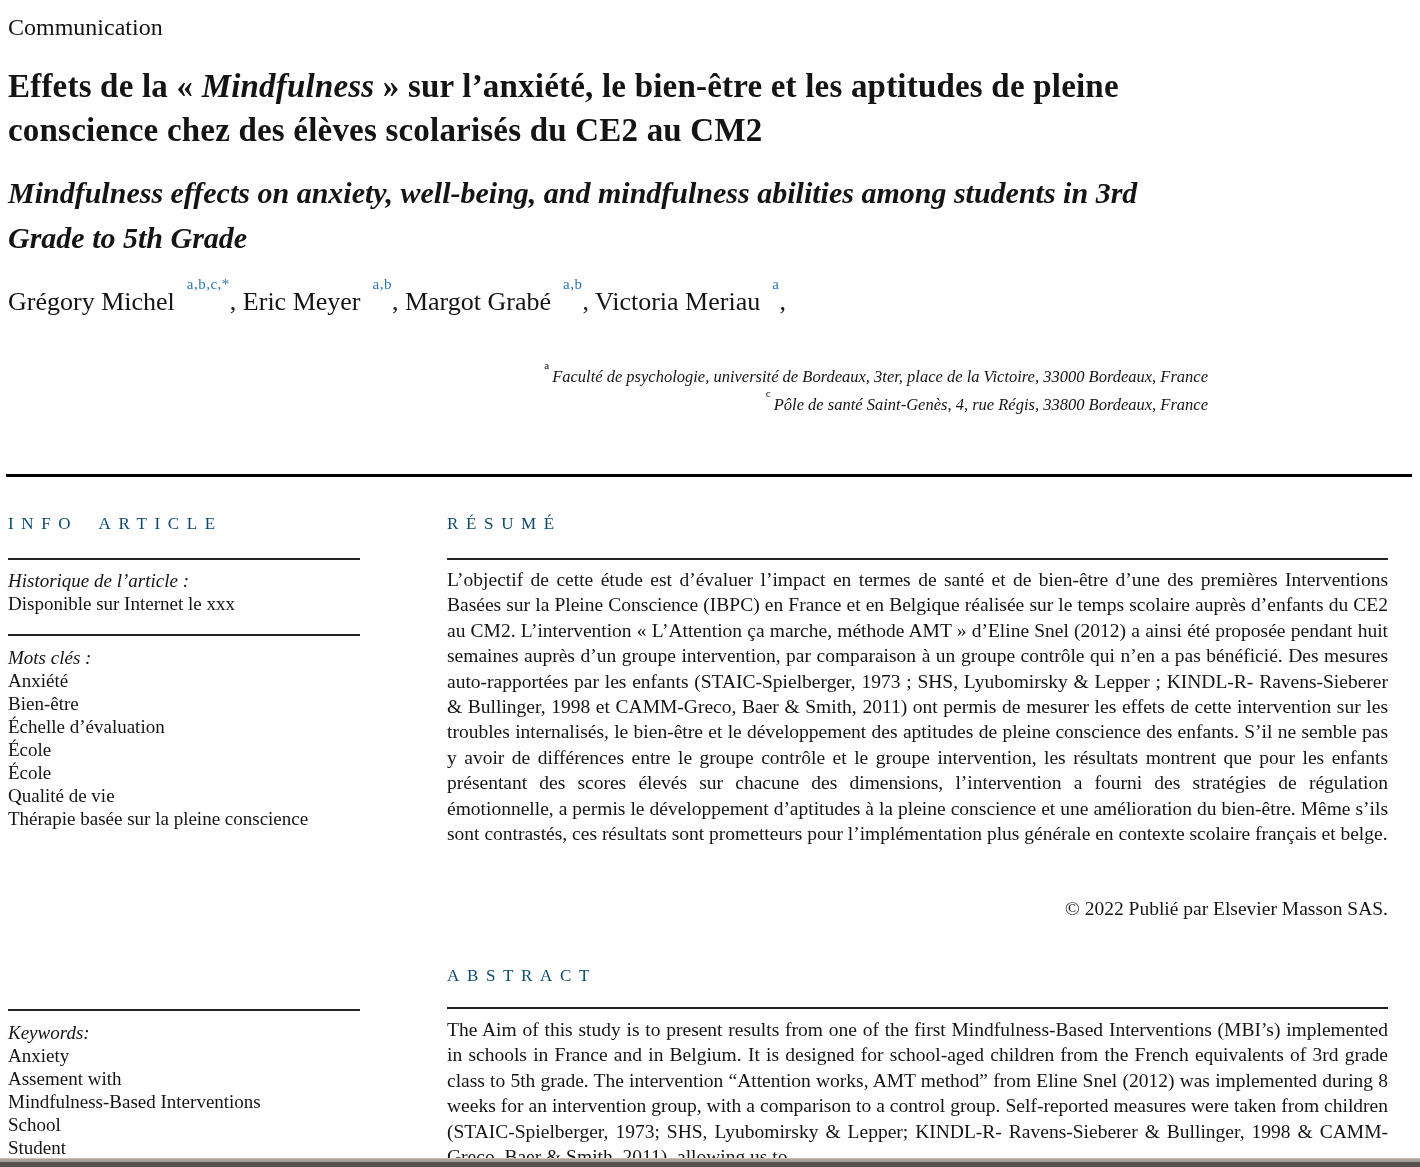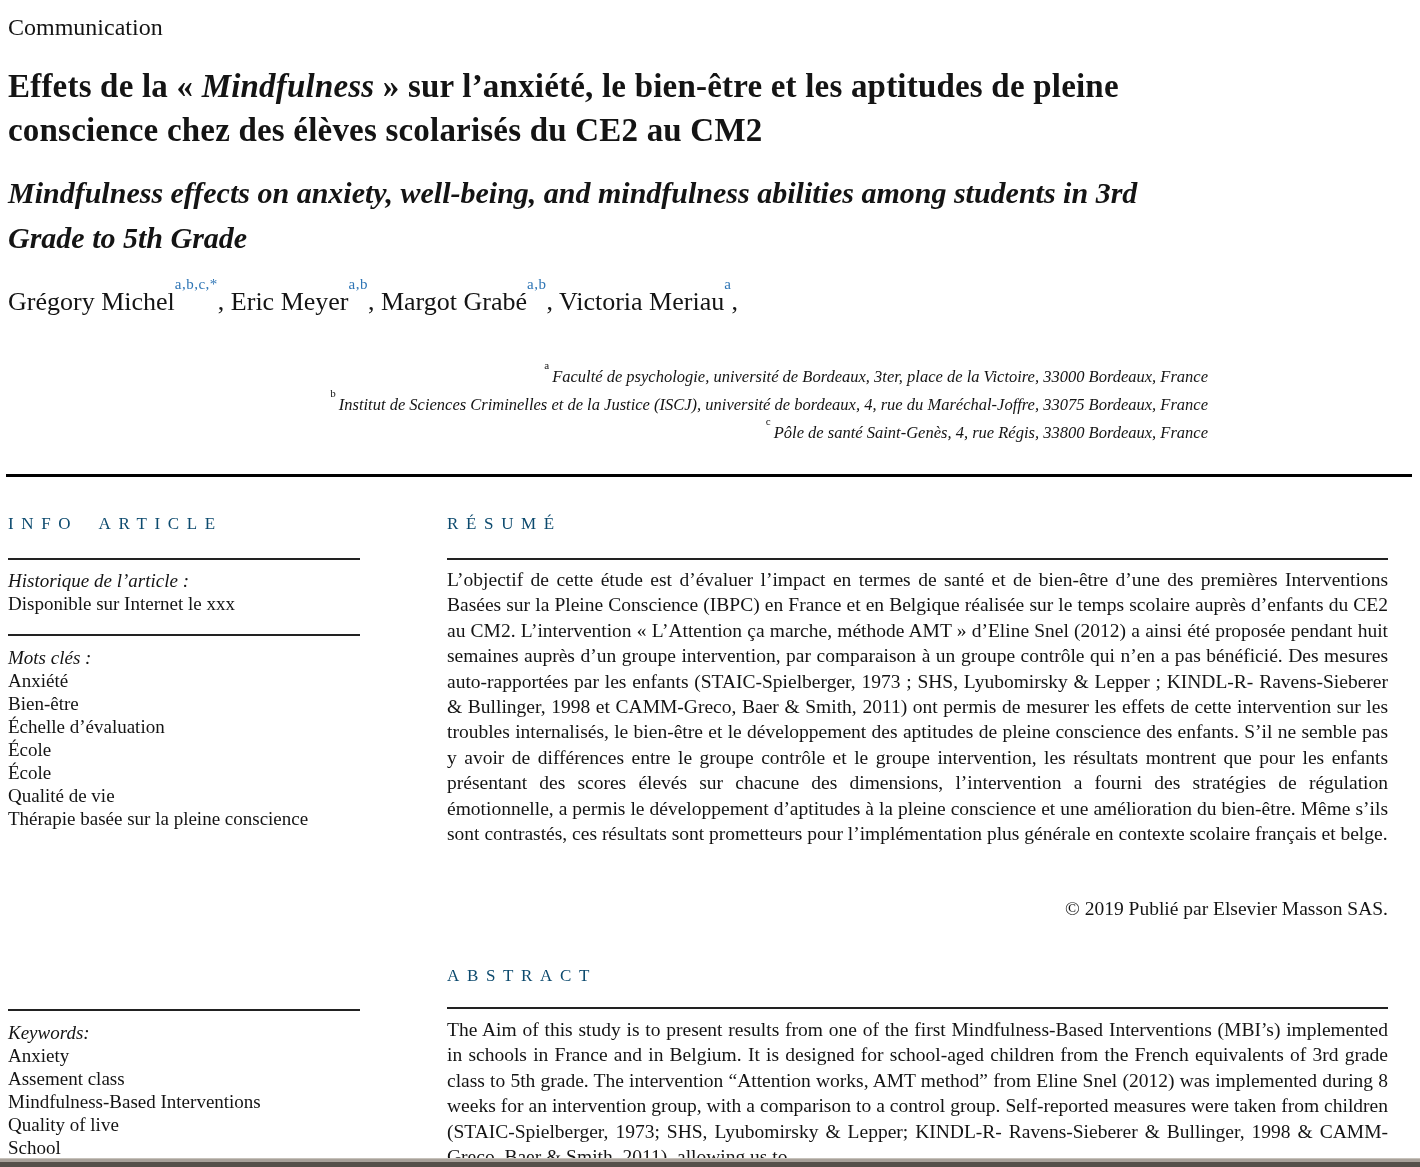--- a/index.html
+++ b/index.html
@@ -28,21 +28,21 @@
   }
 
   .authors {
     top: 278px; left: 8px; width: 1300px;
     font-size: 26px; line-height: 34px;
   }
   .authors sup {
     color: var(--supblue);
     font-size: 15px;
     position: relative; top: -11px;
-    margin-left: 0;
+    margin-left: 12px;
     letter-spacing: 0.5px;
   }
 
   .affiliations {
     top: 360px; left: 8px; width: 1200px;
     font-size: 16.5px; font-style: italic; line-height: 23.5px; text-align: right;
   }
   .affiliations sup {
     font-style: normal;
     font-size: 11px;
@@ -114,21 +114,20 @@
 <h1 class="abs title"><span>Effets de la « </span><span class="it">Mindfulness</span><span> » sur l’anxiété, le bien-être et les aptitudes de pleine conscience chez des élèves scolarisés du CE2 au CM2</span></h1>
 
 <h2 class="abs subtitle">Mindfulness effects on anxiety, well-being, and mindfulness abilities among students in 3rd Grade to 5th Grade</h2>
 
 <div class="abs authors">
   <div><span>Grégory Michel</span><sup>a,b,c,*</sup><span>, </span><span>Eric Meyer</span><sup>a,b</sup><span>, </span><span>Margot Grabé</span><sup>a,b</sup><span>, </span><span>Victoria Meriau</span><sup>a</sup><span>,</span></div>
 </div>
 
 <div class="abs affiliations">
   <div><sup>a</sup><span>Faculté de psychologie, université de Bordeaux, 3ter, place de la Victoire, 33000 Bordeaux, France</span></div>
-  <div><sup>b</sup><span>Institut de Sciences Criminelles et de la Justice (ISCJ), université de bordeaux, 4, rue du Maréchal-Joffre, 33075 Bordeaux, France</span></div>
   <div><sup>c</sup><span>Pôle de santé Saint-Genès, 4, rue Régis, 33800 Bordeaux, France</span></div>
 </div>
 
 <div class="abs rule-full"></div>
 
 <div class="abs sec-header left-col-x info-header">INFO ARTICLE</div>
 <div class="abs colrule left-col-x lrule1"></div>
 
 <div class="abs left-col-x history-label">Historique de l’article :</div>
 <div class="abs left-col-x history-value">Disponible sur Internet le xxx</div>
@@ -142,31 +141,30 @@
   <div>École</div>
   <div>École</div>
   <div>Qualité de vie</div>
   <div>Thérapie basée sur la pleine conscience</div>
 </div>
 
 <div class="abs colrule left-col-x lrule3"></div>
 <div class="abs left-col-x keywords-block">
   <div class="keywords-label">Keywords:</div>
   <div>Anxiety</div>
-  <div>Assement class</div>
+  <div>Assement with</div>
   <div>Mindfulness-Based Interventions</div>
-  <div>Quality of live</div>
   <div>School</div>
   <div>Student</div>
 </div>
 
 <div class="abs sec-header right-col-x resume-header">RÉSUMÉ</div>
 <div class="abs colrule right-col-x rrule1"></div>
 <div class="abs right-col-x resume-text">L’objectif de cette étude est d’évaluer l’impact en termes de santé et de bien-être d’une des premières Interventions Basées sur la Pleine Conscience (IBPC) en France et en Belgique réalisée sur le temps scolaire auprès d’enfants du CE2 au CM2. L’intervention « L’Attention ça marche, méthode AMT » d’Eline Snel (2012) a ainsi été proposée pendant huit semaines auprès d’un groupe intervention, par comparaison à un groupe contrôle qui n’en a pas bénéficié. Des mesures auto-rapportées par les enfants (STAIC-Spielberger, 1973 ; SHS, Lyubomirsky &amp; Lepper ; KINDL-R- Ravens-Sieberer &amp; Bullinger, 1998 et CAMM-Greco, Baer &amp; Smith, 2011) ont permis de mesurer les effets de cette intervention sur les troubles internalisés, le bien-être et le développement des aptitudes de pleine conscience des enfants. S’il ne semble pas y avoir de différences entre le groupe contrôle et le groupe intervention, les résultats montrent que pour les enfants présentant des scores élevés sur chacune des dimensions, l’intervention a fourni des stratégies de régulation émotionnelle, a permis le développement d’aptitudes à la pleine conscience et une amélioration du bien-être. Même s’ils sont contrastés, ces résultats sont prometteurs pour l’implémentation plus générale en contexte scolaire français et belge.</div>
-<div class="abs right-col-x resume-copyright">© 2019 Publié par Elsevier Masson SAS.</div>
+<div class="abs right-col-x resume-copyright">© 2022 Publié par Elsevier Masson SAS.</div>
 
 <div class="abs sec-header right-col-x abstract-header">ABSTRACT</div>
 <div class="abs colrule right-col-x rrule2"></div>
 <div class="abs right-col-x abstract-text">The Aim of this study is to present results from one of the first Mindfulness-Based Interventions (MBI’s) implemented in schools in France and in Belgium. It is designed for school-aged children from the French equivalents of 3rd grade class to 5th grade. The intervention “Attention works, AMT method” from Eline Snel (2012) was implemented during 8 weeks for an intervention group, with a comparison to a control group. Self-reported measures were taken from children (STAIC-Spielberger, 1973; SHS, Lyubomirsky &amp; Lepper; KINDL-R- Ravens-Sieberer &amp; Bullinger, 1998 &amp; CAMM- Greco, Baer &amp; Smith, 2011), allowing us to</div>
 
 <div class="abs bottom-bar">
   <div class="strip-light"></div>
   <div class="strip-dark"></div>
 </div>
 

